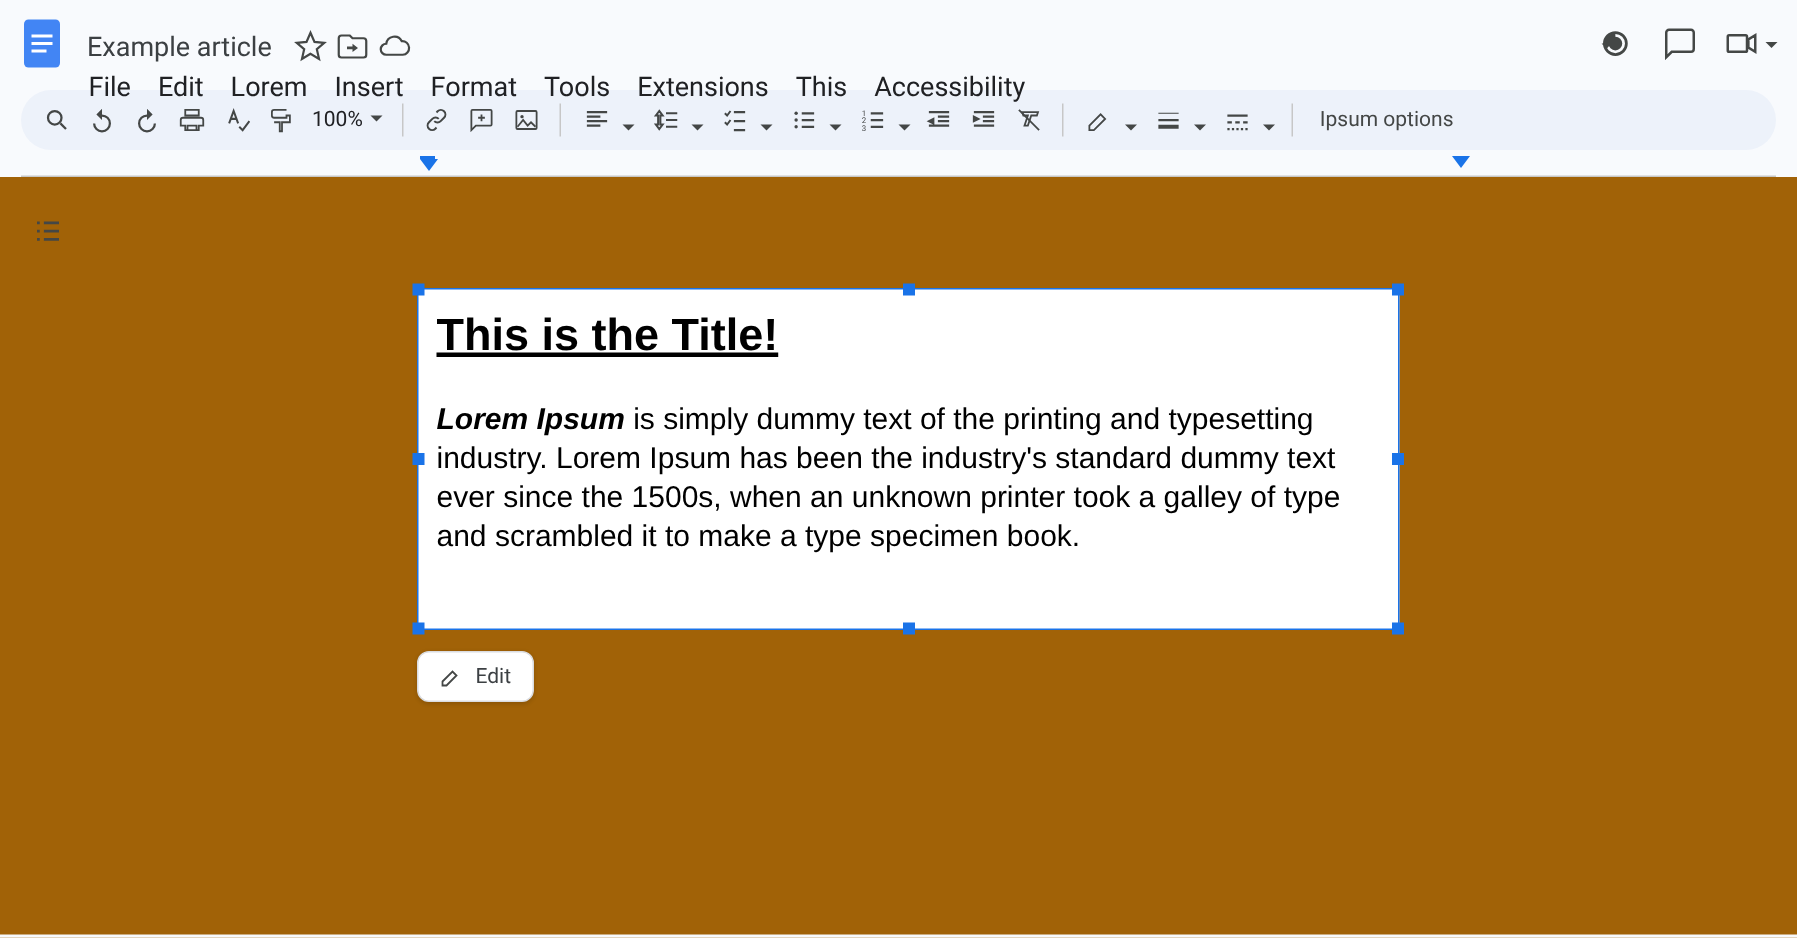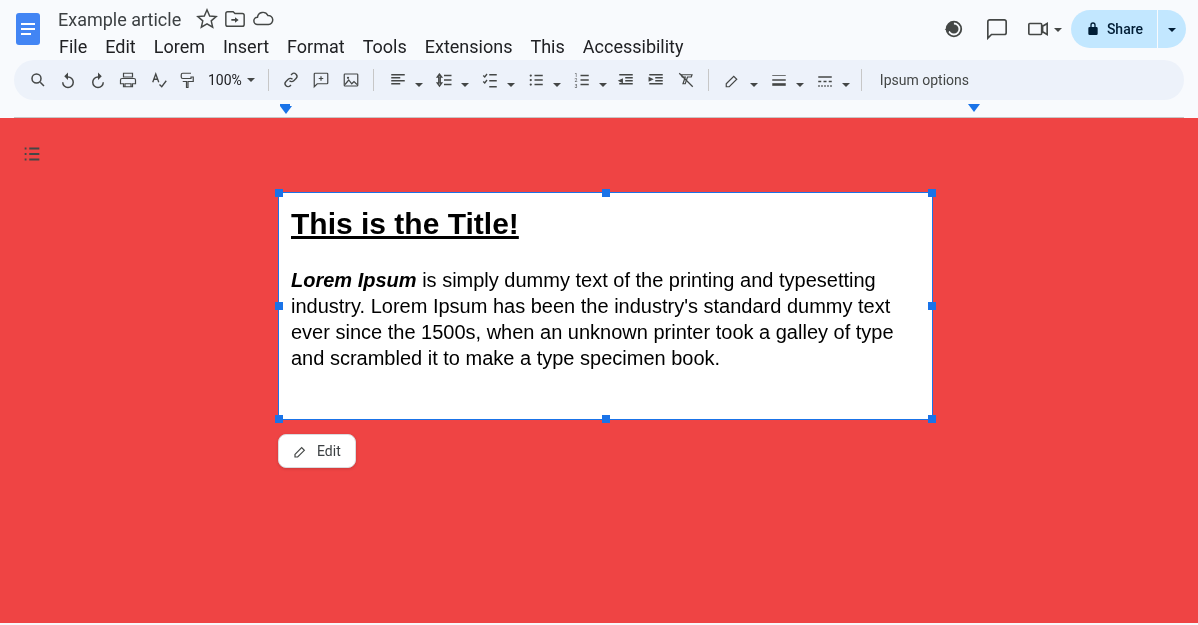--- a/index.html
+++ b/index.html
@@ -3,21 +3,21 @@
 <meta charset="utf-8">
 <style>
   * { box-sizing: border-box; }
   html, body { margin:0; padding:0; font-family: "Google Sans", Roboto, Arial, sans-serif; background:#f8fafd; color:#202124; }
   body { width:1198px; height:625px; overflow:hidden; position:relative; }
 
   
   .header { display:flex; align-items:flex-start; height:60px; padding:6px 8px 0 8px; }
   .doc-icon { width:40px; height:46px; display:flex; align-items:center; justify-content:center; }
   .doc-icon svg { width:32px; height:40px; }
-  .title-area { flex:0 0 auto; display:flex; flex-direction:column; margin-left:4px; }
+  .title-area { flex:0 0 auto; display:flex; flex-direction:column; margin-left:4px;margin-top:12px; }
   .title-row { display:flex; align-items:center; height:26px; }
   .doc-title { font-size:18px; color:#3c4043; padding:0 6px; border-radius:4px; }
   .title-actions { display:flex; align-items:center; gap:4px; margin-left:8px; }
   .title-actions .iconbtn { width:24px; height:24px; }
   .menubar { display:flex; align-items:center; height:28px; gap:4px; }
   .menu-item { font-size:18px; color:#202124; padding:4px 7px; border-radius:4px; cursor:pointer; }
   .spacer { flex:1 1 auto; }
   .header-right { display:flex; align-items:center; gap:8px; padding-right:4px; height:46px; }
   .iconbtn { width:36px; height:36px; display:flex; align-items:center; justify-content:center; border-radius:50%; cursor:pointer; color:#444746; }
   .iconbtn svg { width:22px; height:22px; fill:#444746; }
@@ -40,21 +40,21 @@
 
   
   .ruler { position:relative; height:14px; margin:4px 14px 0 14px; border-bottom:1px solid #c7c7c7; }
   .ruler .indent-left, .ruler .indent-right { position:absolute; top:0; }
   .ruler .indent-left { left:266px; }
   .ruler .indent-right { left:954px; }
   .tri-down { width:0;height:0;border-left:6px solid transparent;border-right:6px solid transparent;border-top:8px solid #1a73e8; }
   .tri-line { width:10px; height:2px; background:#1a73e8; margin-top:0; }
 
   
-  .canvas { position:relative; height:505px; background:#ef4444; margin-top:0; }
+  .canvas { position:relative; height:505px; background:#a16207; margin-top:0; }
   .outline-btn { position:absolute; left:14px; top:18px; }
 
   .selection { position:absolute; left:278px; top:74px; width:655px; height:228px; border:1px solid #1a73e8; background:#fff; }
   .selhandle { position:absolute; width:8px; height:8px; background:#1a73e8; }
   .h-nw { left:-4px; top:-4px; }
   .h-n  { left:50%; top:-4px; transform:translateX(-50%); }
   .h-ne { right:-4px; top:-4px; }
   .h-w  { left:-4px; top:50%; transform:translateY(-50%); }
   .h-e  { right:-4px; top:50%; transform:translateY(-50%); }
   .h-sw { left:-4px; bottom:-4px; }
@@ -129,33 +129,20 @@
     <div class="meet-wrap">
       <div class="iconbtn" style="width:30px;">
           <svg viewBox="0 0 24 24">
             <path d="M3 6h12a1 1 0 011 1v10a1 1 0 01-1 1H3a1 1 0 01-1-1V7a1 1 0 011-1zm14 3l5-3v12l-5-3V9z" fill="none" stroke="#444746" stroke-width="1.8"></path>
           </svg>
         </div>
       <span class="caret"><svg viewBox="0 0 10 10">
             <path d="M1 3l4 4 4-4z"></path>
           </svg></span>
     </div>
-    <div style="display:flex;align-items:center;">
-      <div class="share-btn">
-        <svg viewBox="0 0 24 24" width="16" height="16">
-            <path d="M12 2a4 4 0 014 4v3h1a2 2 0 012 2v8a2 2 0 01-2 2H7a2 2 0 01-2-2v-8a2 2 0 012-2h1V6a4 4 0 014-4zm0 2a2 2 0 00-2 2v3h4V6a2 2 0 00-2-2z" fill="#001d35"></path>
-          </svg>
-        <span>Share</span>
-      </div>
-      <div class="share-split">
-          <span class="caret"><svg viewBox="0 0 10 10">
-              <path d="M1 3l4 4 4-4z" fill="#001d35"></path>
-            </svg></span>
-        </div>
-    </div>
   </div>
 </div>
 
 <div class="toolbar">
   <div class="tbtn">
       <svg viewBox="0 0 24 24">
         <circle cx="10" cy="10" r="6" fill="none" stroke="#444746" stroke-width="2"></circle>
         <path d="M15 15l5 5" stroke="#444746" stroke-width="2"></path>
       </svg>
     </div>

